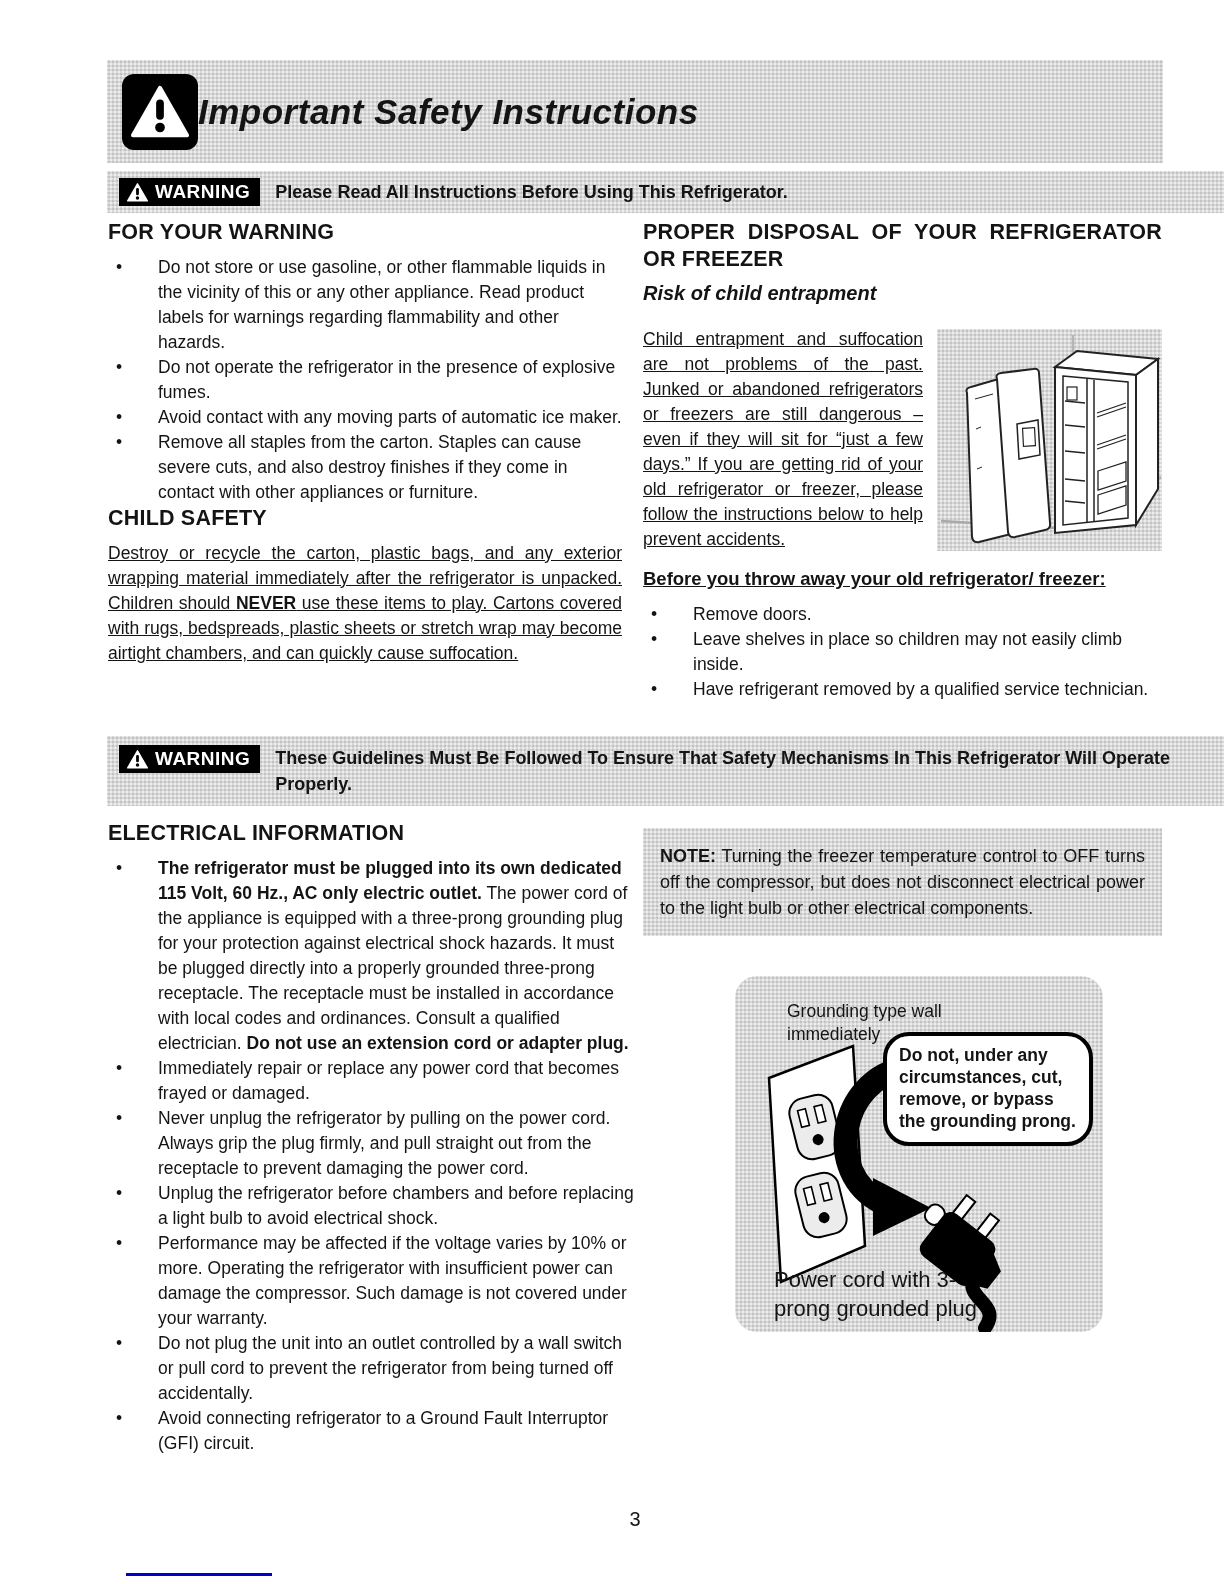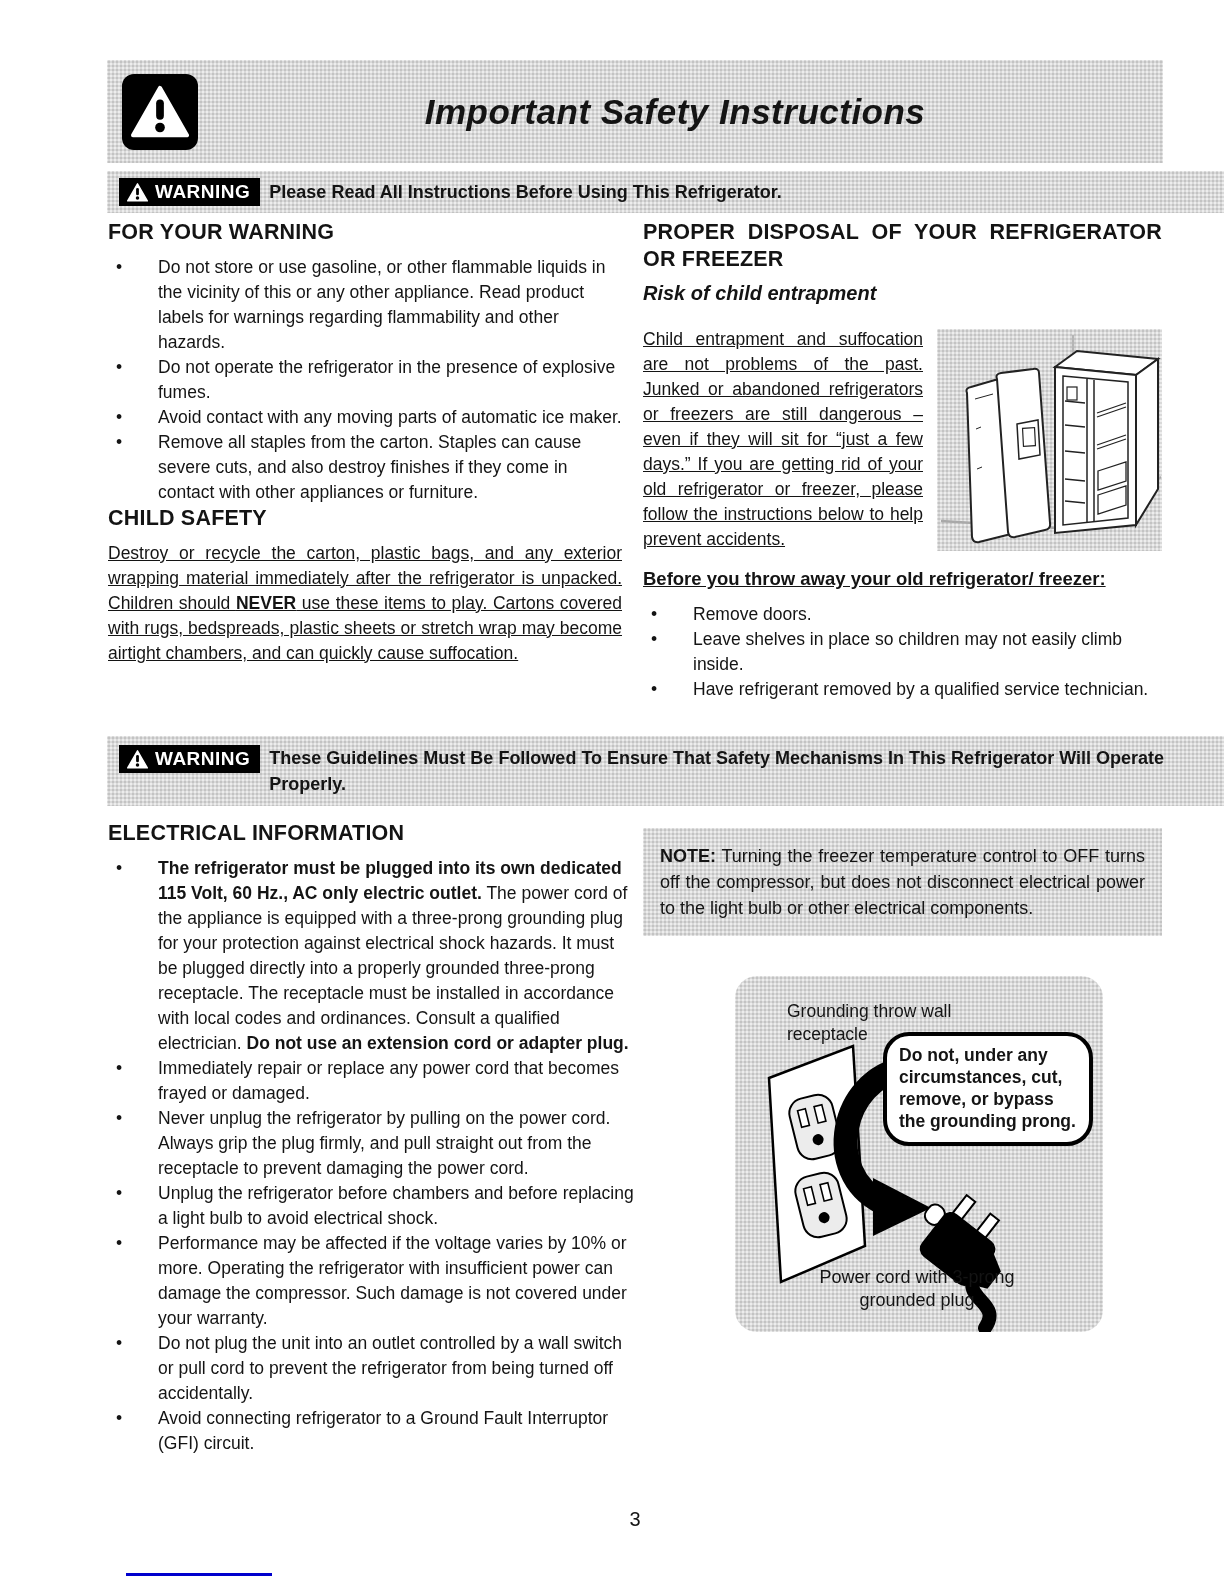--- a/index.html
+++ b/index.html
@@ -7,30 +7,30 @@
         font-family:"Liberation Sans",sans-serif;color:#141414;}
   .stipple{background-color:#d9d9d9;
            background-image:radial-gradient(#c3c3c3 1px,transparent 1px),
                             radial-gradient(#ededed 1px,transparent 1px);
            background-size:4px 4px,4px 4px;background-position:0 0,2px 2px;}
   
   .banner{position:absolute;left:107px;top:60px;width:1056px;height:103px;
           display:flex;align-items:center;}
   .banner-icon{width:76px;height:76px;margin-left:15px;background:#000;border-radius:12px;
                display:flex;align-items:center;justify-content:center;flex:0 0 auto;}
-  .banner-title{flex:1;text-align:center;font-size:35px;font-weight:bold;font-style:italic;
+  .banner-title{flex:1;text-align:left;font-size:35px;font-weight:bold;font-style:italic;
                 letter-spacing:.5px;padding-right:11px;}
   
   .warnbar{position:absolute;left:107px;width:1178px;box-sizing:border-box;
            display:flex;padding-left:12px;}
   .warnbar1{top:171px;height:42px;align-items:center;}
   .warnbar2{top:736px;height:70px;align-items:flex-start;padding-top:9px;}
   .badge{background:#000;color:#fff;font-weight:bold;font-size:19px;letter-spacing:.5px;
          display:inline-flex;align-items:center;gap:7px;padding:3px 10px 3px 8px;flex:0 0 auto;}
-  .warn-text{font-weight:bold;font-size:18px;margin-left:9px;line-height:1.45;}
+  .warn-text{font-weight:bold;font-size:18px;margin-left:15px;line-height:1.45;}
   .warnbar2 .warn-text{width:900px;}
   
   .col{position:absolute;}
   .col-left1{left:108px;top:219px;width:514px;}
   .col-right1{left:643px;top:219px;width:519px;}
   .col-left2{left:108px;top:820px;width:528px;}
   .col-right2{left:643px;top:828px;width:519px;}
   h2.sec{font-size:21.5px;font-weight:bold;margin:0 0 9px 0;letter-spacing:.2px;line-height:1.25;}
   h2.sec.justify{text-align:justify;}
   h3.riskhead{font-size:20px;font-weight:bold;font-style:italic;margin:8px 0 22px 0;}
@@ -43,21 +43,21 @@
   
   .fridge-fig{float:right;width:225px;height:222px;margin:2px 0 6px 14px;position:relative;}
   .fridge-fig svg{position:absolute;left:0;top:0;}
   
   .note-box{box-sizing:border-box;width:519px;padding:15px 17px;font-size:18px;line-height:26px;
             text-align:justify;}
   
   .figure-box{position:relative;margin:40px 0 0 92px;width:368px;height:356px;border-radius:22px;}
   .fig-art{position:absolute;left:0;top:0;}
   .fig-label-top{position:absolute;left:52px;top:24px;width:180px;font-size:17.5px;line-height:1.3;}
-  .fig-label-bottom{position:absolute;left:67px;top:290px;width:230px;font-size:18px;line-height:1.3;text-align:center;}
+  .fig-label-bottom{position:absolute;left:39px;top:290px;width:230px;font-size:22px;line-height:1.3;}
   .bubble{position:absolute;left:148px;top:56px;width:210px;box-sizing:border-box;
           background:#fff;border:4px solid #000;border-radius:26px;padding:9px 12px;
           font-size:17.5px;font-weight:bold;line-height:1.25;}
   
   .page-num{position:absolute;left:107px;top:1508px;width:1056px;text-align:center;font-size:20px;}
   .blue-line{position:absolute;left:126px;top:1573px;width:146px;height:3px;background:#0000cd;}
 </style>
 </head>
 <body>
 
@@ -234,21 +234,21 @@
         <g transform="translate(214 232) rotate(38)">
           <rect x="6" y="-21" width="11" height="25" fill="#fff" stroke="#000" stroke-width="2"></rect>
           <rect x="36" y="-21" width="11" height="25" fill="#fff" stroke="#000" stroke-width="2"></rect>
           <rect x="-16" y="4" width="18" height="20" rx="8" fill="#fff" stroke="#000" stroke-width="2"></rect>
           <rect x="0" y="0" width="64" height="54" rx="10" fill="#000"></rect>
           <polygon points="52,2 80,18 80,40 52,52" fill="#000"></polygon>
         </g>
 
         <path d="M240 298 C 226 324, 268 326, 250 352" fill="none" stroke="#000" stroke-width="14" stroke-linecap="round"></path>
       </svg>
-      <div class="fig-label-top">Grounding throw wall receptacle</div>
+      <div class="fig-label-top">Grounding type wall immediately</div>
       <div class="bubble">Do not, under any circumstances, cut, remove, or bypass the grounding prong.</div>
       <div class="fig-label-bottom">Power cord with 3-prong grounded plug</div>
     </div>
   </section>
 
   <div class="page-num">3</div>
   <div class="blue-line"></div>
 
 </div>
 

